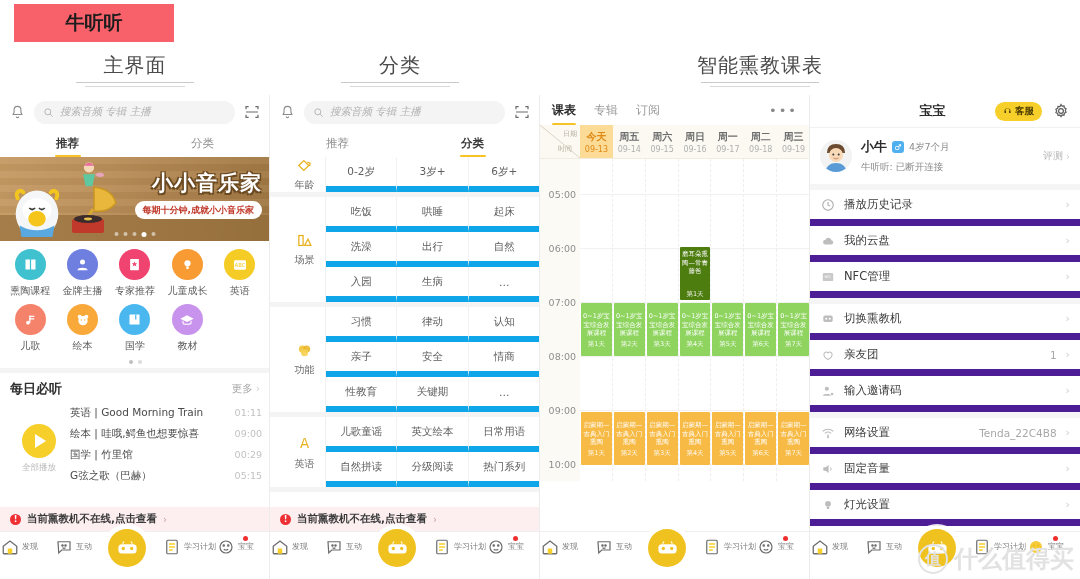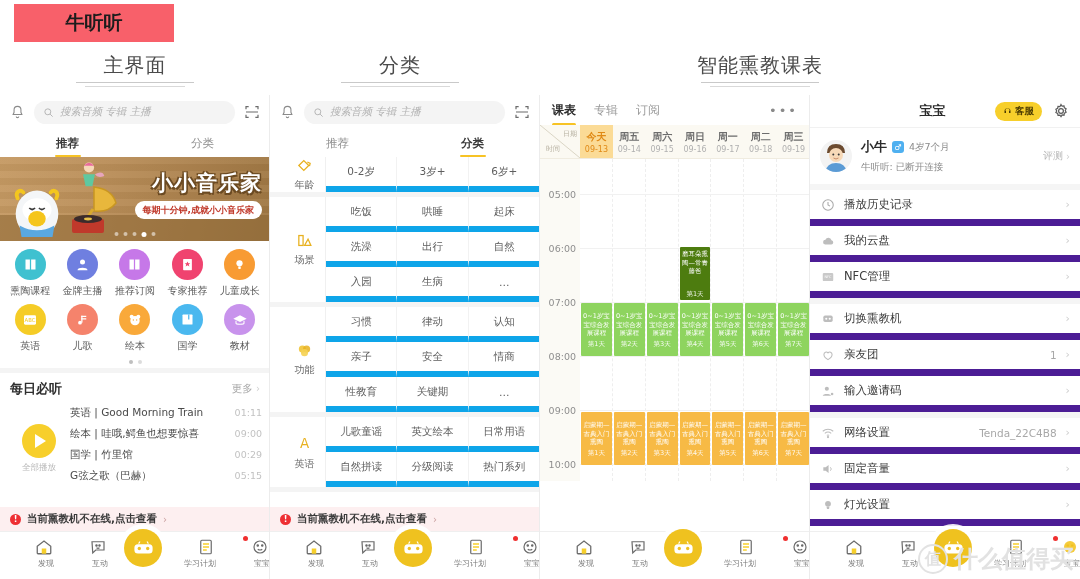--- a/index.html
+++ b/index.html
@@ -97,21 +97,21 @@
   .alertbar { position: absolute; left: 0; right: 0; bottom: 48px; height: 24px; background: #fdeff0;
               display: flex; align-items: center; gap: 6px; padding: 0 10px; }
   .alertdot { width: 11px; height: 11px; border-radius: 50%; background: #ee2f33; color: #fff;
               font-size: 8px; display:flex; align-items:center; justify-content:center; font-weight:bold; flex:0 0 auto;}
   .alerttxt { font-size: 10.5px; color: #3a3a3a; font-weight: bold; }
   .alertarrow { font-size: 10px; color: #c9a0a0; }
 
   
   .bnav { position: absolute; left: 0; right: 0; bottom: 0; height: 48px; background: #fff;
           border-top: 1px solid #efefef; display: flex; align-items: flex-start; padding-top: 5px; }
-  .bn { flex: 1; display: flex; flex-direction: column; align-items: flex-end; gap: 2px; position: relative; }
+  .bn { flex: 1; display: flex; flex-direction: row; align-items: center; gap: 2px; position: relative; }
   .bn .bl { font-size: 8px; color: #7b7b7b; }
   .bn .bi { width: 20px; height: 19px; display:flex; align-items:center; justify-content:center; }
   .bn.center { justify-content: flex-start; }
   .centerbtn { width: 38px; height: 38px; border-radius: 50%; background: #efc21f; margin-top: -8px;
                display:flex; align-items:center; justify-content:center; box-shadow: 0 0 0 5px rgba(255,255,255,.9); }
   .reddot { position: absolute; top: -1px; right: 22px; width: 5px; height: 5px; background: #f02f2f; border-radius: 50%; }
   .catwrap { background: #fff; }
   .catgroup { display: flex; border-bottom: 5px solid #f4f4f4; }
   .catleft { width: 56px; flex: 0 0 auto; display: flex; flex-direction: column; align-items: center;
              justify-content: center; gap: 4px; border-right: 1px solid #f0f0f0; padding-left: 14px; }
@@ -124,21 +124,21 @@
   
   .sch-top { display: flex; align-items: center; height: 30px; padding: 0 12px; }
   .sch-tab { font-size: 12px; color: #9a9a9a; margin-right: 18px; position: relative; }
   .sch-tab.active { color: #2b2b2b; font-weight: bold; }
   .sch-tab.active::after { content:""; position:absolute; left:0; right:0; bottom:-7px; height:2.5px; background:#f7c325; border-radius:2px;}
   .sch-dots { margin-left: auto; color: #8a8a8a; font-size: 13px; letter-spacing: 2px; }
   .sch-grid { position: relative; }
   .sch-hdr { display: flex; height: 34px; background: #fbf9f2; border-bottom: 1px solid #f0ece0; }
   .sch-corner { width: 40px; flex: 0 0 auto; position: relative; font-size: 7px; color: #b6b0a0; }
   .sch-corner .d1 { position: absolute; right: 3px; top: 4px; }
-  .sch-corner .d2 { position: absolute; left: 6px; bottom: 4px; }
+  .sch-corner .d2 { position: absolute; left: 18px; bottom: 4px; }
   .sch-corner .slash { position:absolute; left:0; top:0; width:100%; height:100%; }
   .sch-day { flex: 1; display: flex; flex-direction: column; align-items: center; justify-content: center; gap: 1px; }
   .sch-day .dn { font-size: 10px; color: #6d6d6d; font-weight: bold; }
   .sch-day .dd { font-size: 8px; color: #b0b0b0; }
   .sch-day.today { background: #fbdb96; }
   .sch-day.today .dn, .sch-day.today .dd { color: #e08a16; }
   .sch-body { position: relative; height: 322px; display: flex; }
   .sch-times { width: 40px; flex: 0 0 auto; background: #fbfaf5; position: relative; }
   .sch-times .tm { position: absolute; right: 4px; font-size: 9.5px; color: #8e8e8e; transform: translateY(-50%); }
   .sch-cols { flex: 1; position: relative; display: flex; }
@@ -288,28 +288,20 @@
       <div class="igcell">
         <div class="igc" style="background:#6f7fe0">
           <svg viewBox="0 0 24 24" width="15" height="15" fill="#fff">
               <circle cx="12" cy="8" r="4"></circle>
               <path d="M4 21c0-5 16-5 16 0z"></path>
             </svg>
         </div>
         <div class="igl">金牌主播</div>
       </div>
       <div class="igcell">
-        <div class="igc" style="background:#c678e8">
-          <svg viewBox="0 0 24 24" width="15" height="15" fill="#fff">
-              <path d="M4 4h7v16H4zM13 4h7v16h-7z"></path>
-            </svg>
-        </div>
-        <div class="igl">推荐订阅</div>
-      </div>
-      <div class="igcell">
         <div class="igc" style="background:#f0436f">
           <svg viewBox="0 0 24 24" width="15" height="15" fill="#fff">
               <rect x="5" y="3" width="14" height="18" rx="1"></rect>
               <path d="M12 7l1.4 3h3l-2.4 2 1 3-3-1.8L9 15l1-3-2.4-2h3z" fill="#f0436f"></path>
             </svg>
         </div>
         <div class="igl">专家推荐</div>
       </div>
       <div class="igcell">
         <div class="igc" style="background:#f89b33">

